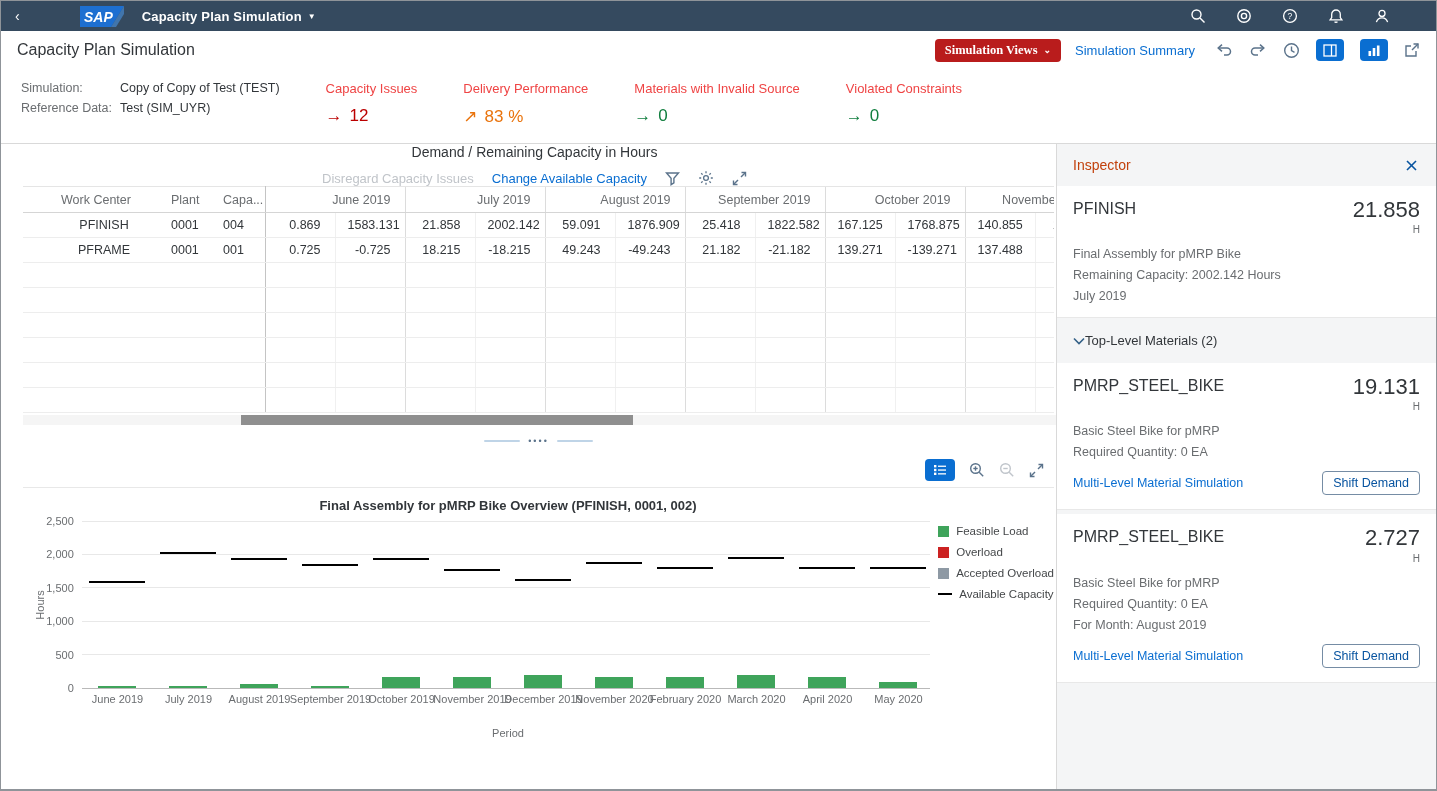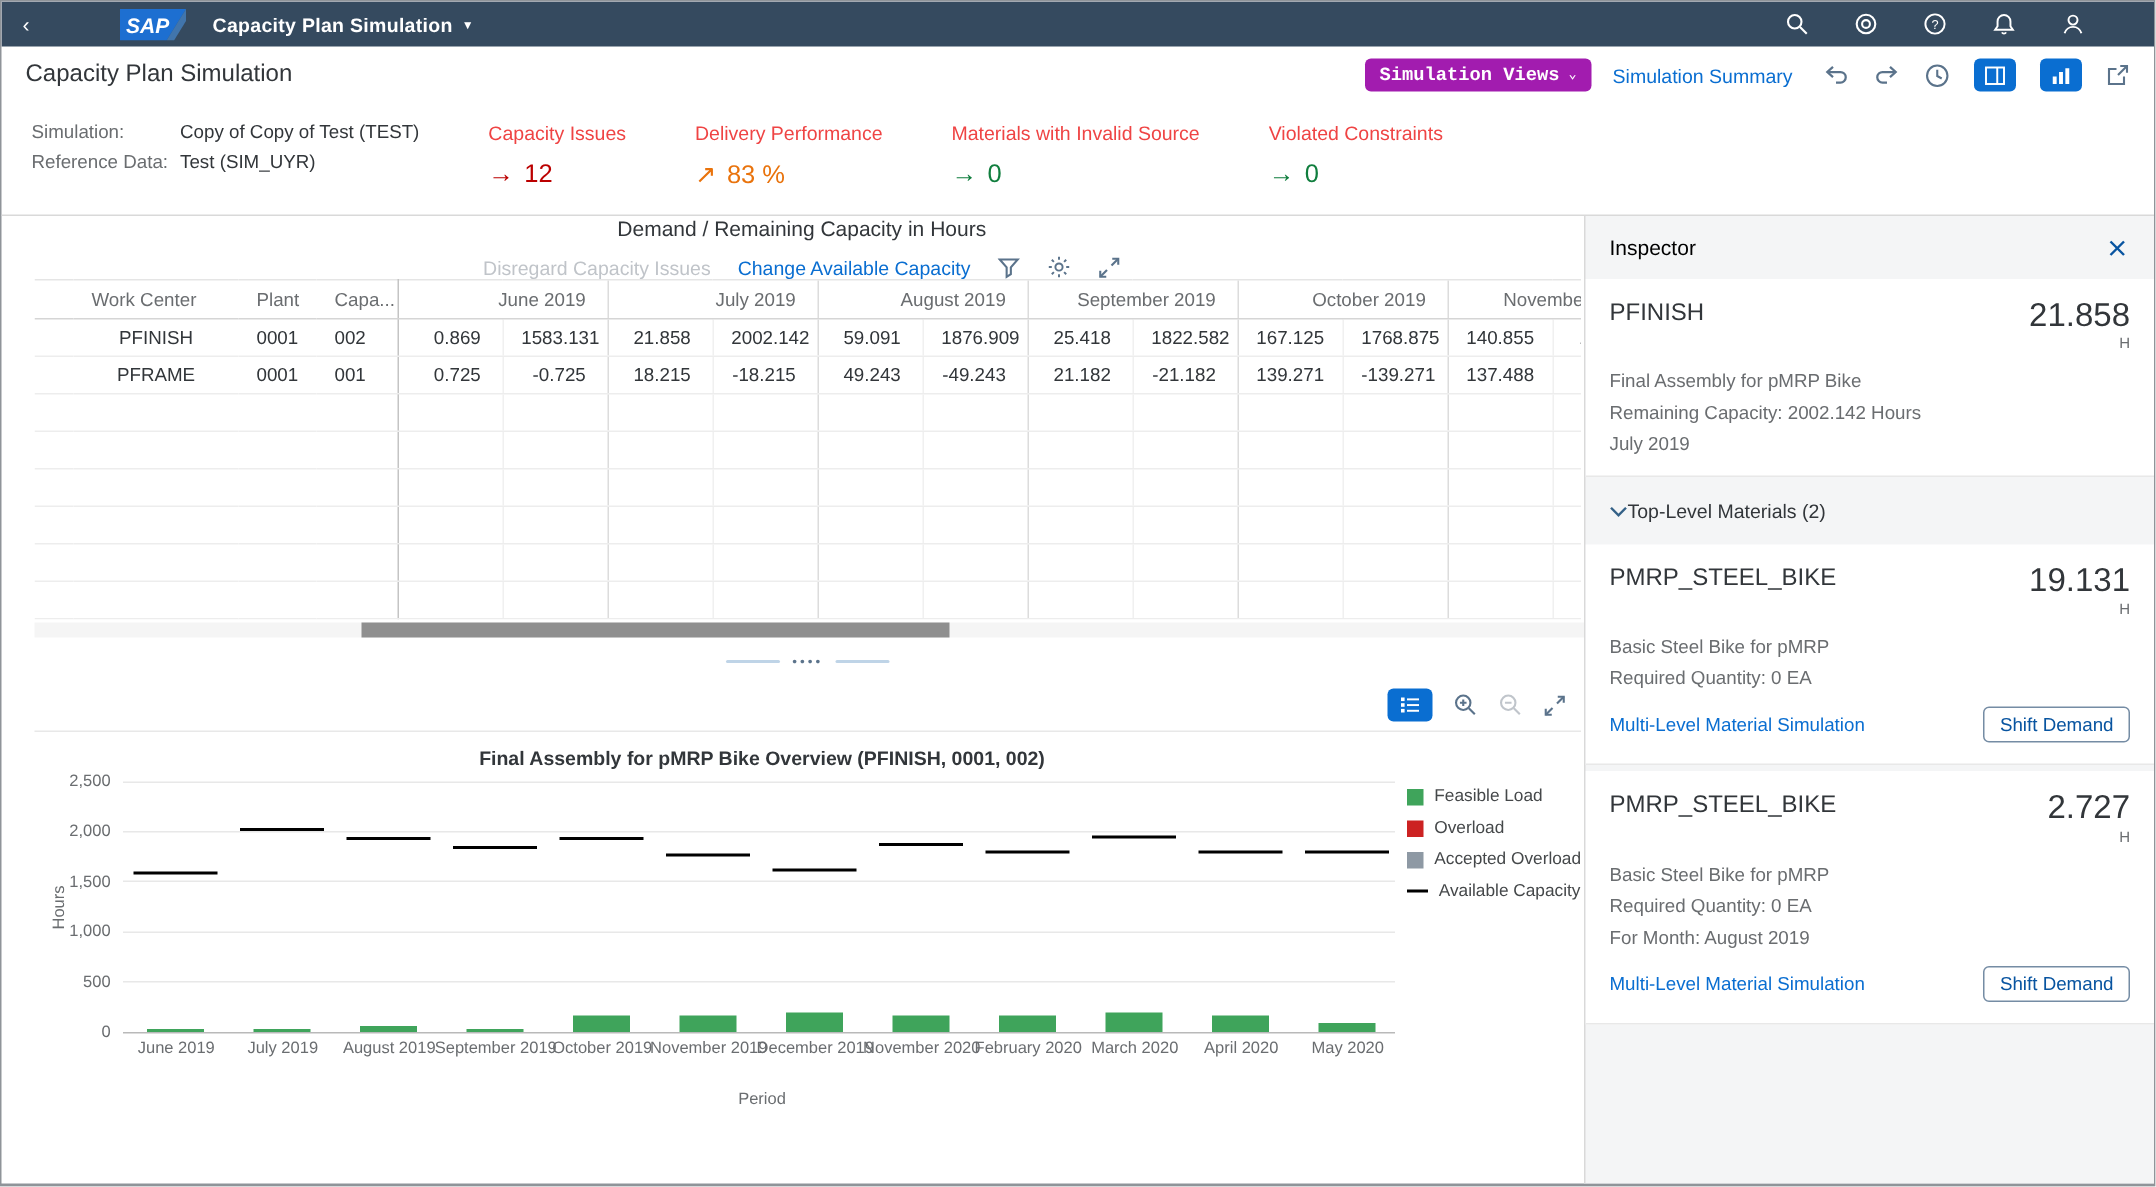--- a/index.html
+++ b/index.html
@@ -15,22 +15,22 @@
   .shell-title { color:#fff; font-size:13px; font-weight:700; letter-spacing:.2px; display:flex; align-items:center; gap:6px; cursor:pointer;}
   .shell-title .caret { font-size:8px; }
   .shell-spacer { flex:1; }
   .shell-icons { display:flex; align-items:center; gap:30px; margin-right:32px; }
   .shell-icons svg { display:block; }
 
   
   .page-header { height:38px; display:flex; align-items:center; justify-content:space-between; padding:0 16px; flex:0 0 auto; }
   .page-title { font-size:16px; color:#32363a; }
   .ph-right { display:flex; align-items:center; gap:14px; }
-  .btn-views { background:#a21caf; color:#fff; border:none; border-radius:4px; font-size:12.5px; font-weight:700;
-               padding:4px 10px; display:flex; align-items:center; gap:6px; cursor:pointer; font-family:Liberation Mono, monospace;}
+  .btn-views { background:#b91c1c; color:#fff; border:none; border-radius:4px; font-size:12.5px; font-weight:700;
+               padding:4px 10px; display:flex; align-items:center; gap:6px; cursor:pointer; font-family:Liberation Serif, serif;}
   .btn-views .caret { font-size:9px; }
   .link { color:#0a6ed1; font-size:13px; text-decoration:none; cursor:pointer; }
   .ph-icons { display:flex; align-items:center; gap:16px; margin-left:6px; }
   .icon-btn { display:flex; align-items:center; justify-content:center; cursor:pointer; }
   .toggle-on { background:#0a6ed1; border-radius:4px; width:28px; height:22px; }
 
   
   .kpi-strip { padding:12px 16px 16px 20px; display:flex; gap:46px; border-bottom:1px solid #d9d9d9; flex:0 0 auto; }
   .sim-info { display:grid; grid-template-columns:auto auto; column-gap:8px; row-gap:6px; font-size:12.5px; align-content:start; min-width:212px;}
   .sim-label { color:#6a6d70; }
@@ -88,21 +88,21 @@
   .xlabel { position:absolute; transform:translateX(-50%); font-size:11px; color:#6a6d70; white-space:nowrap; }
   .x-title { width:852px; margin-left:59px; text-align:center; font-size:11px; color:#6a6d70; margin-top:18px; padding-bottom:12px;}
   .legend { display:flex; flex-direction:column; gap:9px; padding-top:4px; padding-left:8px; }
   .legend-item { display:flex; align-items:center; gap:7px; font-size:11.5px; color:#45484a; cursor:pointer; white-space:nowrap;}
   .legend-swatch { width:11px; height:11px; flex:0 0 auto; }
   .legend-line { width:14px; height:2px; background:#000; flex:0 0 auto; }
 
   
   .inspector { width:380px; flex:0 0 auto; border-left:1px solid #d9d9d9; background:#f4f5f6; display:flex; flex-direction:column; overflow:hidden;}
   .insp-header { height:42px; display:flex; align-items:center; justify-content:space-between; padding:0 18px 0 16px; }
-  .insp-title { font-size:14px; color:#000000; }
+  .insp-title { font-size:14px; color:#c2410c; }
   .insp-close { color:#0854a0; cursor:pointer; display:flex; }
   .insp-card { background:#fff; padding:12px 16px 14px 16px; border-bottom:1px solid #e8e8e8; }
   .card-top { display:flex; justify-content:space-between; align-items:flex-start; }
   .card-name { font-size:16px; color:#32363a; padding-top:2px; }
   .card-kpi { text-align:right; }
   .card-num { font-size:22px; font-weight:300; color:#32363a; line-height:1.1; }
   .card-unit { font-size:10px; color:#6a6d70; margin-top:2px; }
   .card-desc { font-size:12.5px; color:#6a6d70; margin-top:12px; }
   .card-line { font-size:12.5px; color:#6a6d70; margin-top:7px; }
   .card-footer { display:flex; justify-content:space-between; align-items:center; margin-top:12px; }
@@ -318,21 +318,21 @@
                 <th class="mh gstart" colspan="2">September 2019</th>
                 <th class="mh gstart" colspan="2">October 2019</th>
                 <th class="mh gstart" colspan="2">November 2019</th>
               </tr>
             </thead>
           <tbody>
               <tr>
                 <td></td>
                 <td class="cc">PFINISH</td>
                 <td>0001</td>
-                <td class="cdiv">002</td>
+                <td class="cdiv">004</td>
                 <td class="val gstart">0.869</td>
                 <td class="val gmid">1583.131</td>
                 <td class="val gstart">21.858</td>
                 <td class="val gmid">2002.142</td>
                 <td class="val gstart">59.091</td>
                 <td class="val gmid">1876.909</td>
                 <td class="val gstart">25.418</td>
                 <td class="val gmid">1822.582</td>
                 <td class="val gstart">167.125</td>
                 <td class="val gmid">1768.875</td>

